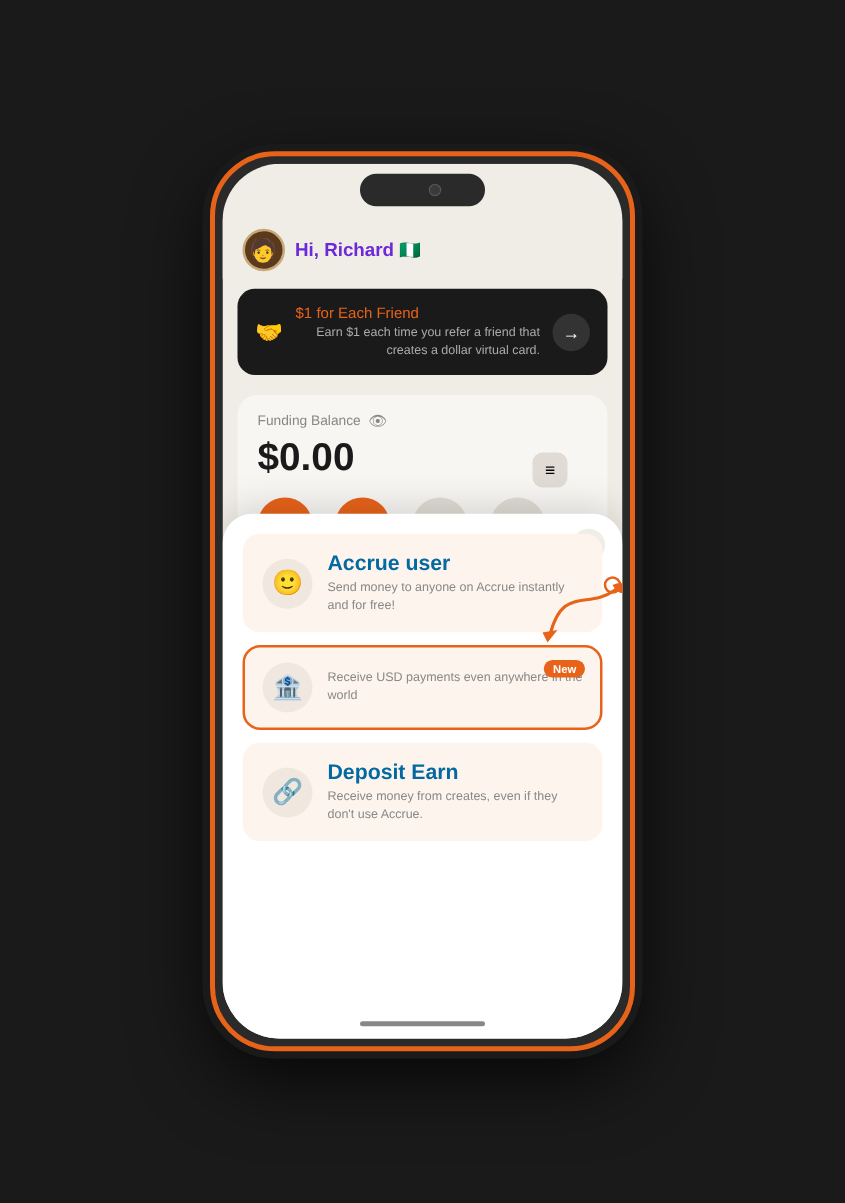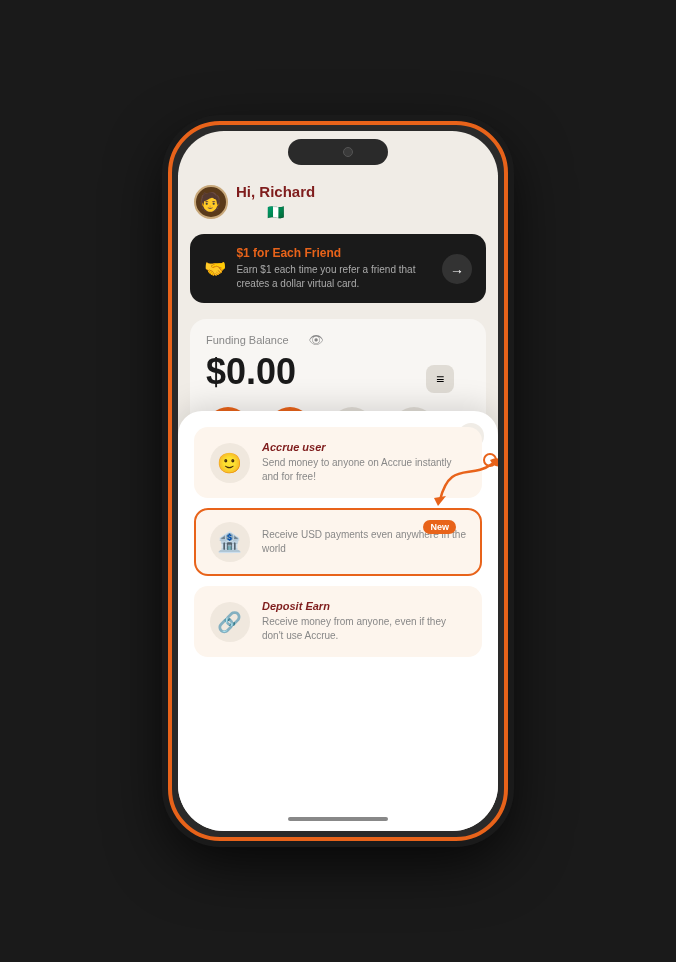--- a/index.html
+++ b/index.html
@@ -89,25 +89,24 @@
       background: #5a3a1a;
       border: 2px solid #c8a87a;
       display: flex;
       align-items: center;
       justify-content: center;
       font-size: 18px;
     }
     .greeting {
       font-size: 15px;
       font-weight: 700;
-      color: #7f1d1d;
+      color: #6d28d9;
       display: flex;
       align-items: center;
       gap: 4px;
-      flex-direction: column;
     }
     .flag {
       font-size: 14px;
     }
     .refer-btn {
       background: transparent;
       border: 1.5px solid #e8631a;
       border-radius: 20px;
       padding: 3px 10px;
       font-size: 11px;
@@ -131,27 +130,28 @@
       align-items: center;
       gap: 10px;
       cursor: pointer;
     }
     .promo-text {
       flex: 1;
     }
     .promo-title {
       color: #e8631a;
       font-size: 12px;
-      font-weight: 700;
+      font-weight: 400;
       margin-bottom: 3px;
     }
     .promo-desc {
       color: #aaa;
       font-size: 10px;
       line-height: 1.4;
+      text-align: right;
     }
     .promo-arrow {
       width: 30px;
       height: 30px;
       background: #333;
       border-radius: 50%;
       display: flex;
       align-items: center;
       justify-content: center;
       color: white;
@@ -163,25 +163,25 @@
       margin: 8px 12px;
       background: rgba(255,255,255,0.5);
       border-radius: 16px;
       padding: 14px 16px 16px;
     }
     .balance-label {
       font-size: 11px;
       color: #888;
       display: flex;
       align-items: center;
-      gap: 20px;
+      gap: 6px;
       margin-bottom: 4px;
     }
     .balance-amount {
-      font-size: 36px;
+      font-size: 31px;
       font-weight: 700;
       color: #1a1a1a;
       margin-bottom: 14px;
     }
     .action-buttons {
       display: flex;
       gap: 18px;
       align-items: flex-start;
       justify-content: flex-start;
     }
@@ -281,36 +281,35 @@
       border-radius: 50%;
       background: #f0e8de;
       display: flex;
       align-items: center;
       justify-content: center;
       font-size: 20px;
       flex-shrink: 0;
     }
     .option-text {}
     .option-title {
-      font-size: 11px;
+      font-size: 17px;
       font-weight: 700;
-      color: #7f1d1d;
+      color: #0369a1;
       margin-bottom: 3px;
-      font-style: italic;
     }
     .option-desc {
       font-size: 10px;
       color: #888;
       line-height: 1.4;
     }
 
     .new-badge {
       position: absolute;
       top: 10px;
-      right: 24px;
+      right: 12px;
       background: #e8631a;
       color: white;
       font-size: 9px;
       font-weight: 700;
       border-radius: 10px;
       padding: 2px 7px;
     }
 
     
     .arrow-annotation {
@@ -423,21 +422,21 @@
             <circle cx="80" cy="10" r="6" fill="none" stroke="#e8631a" stroke-width="2"></circle>
 
             <polygon points="24,48 36,46 28,56" fill="#e8631a"></polygon>
           </svg>
         </div>
 
         <div class="option-card">
           <div class="option-icon">🔗</div>
           <div class="option-text">
             <div class="option-title">Deposit Earn</div>
-            <div class="option-desc">Receive money from anyone, even if they don't use Accrue.</div>
+            <div class="option-desc">Receive money from creates, even if they don't use Accrue.</div>
           </div>
         </div>
 
       </div>
 
     </div>
 
     <div class="phone-home-bar"></div>
 
   </div>

